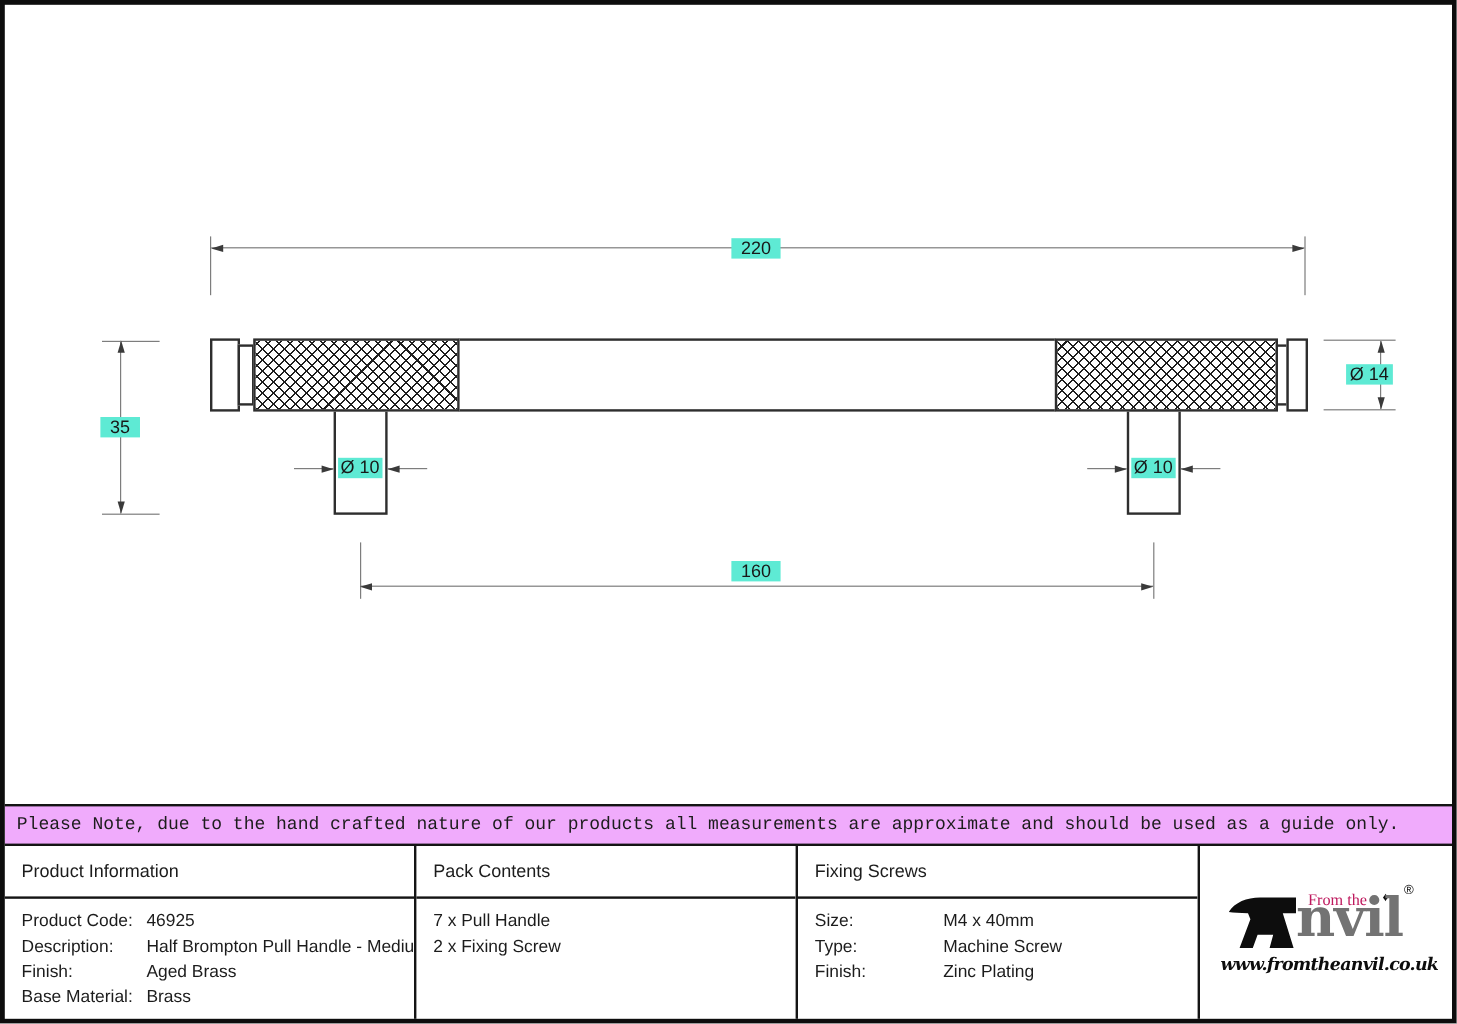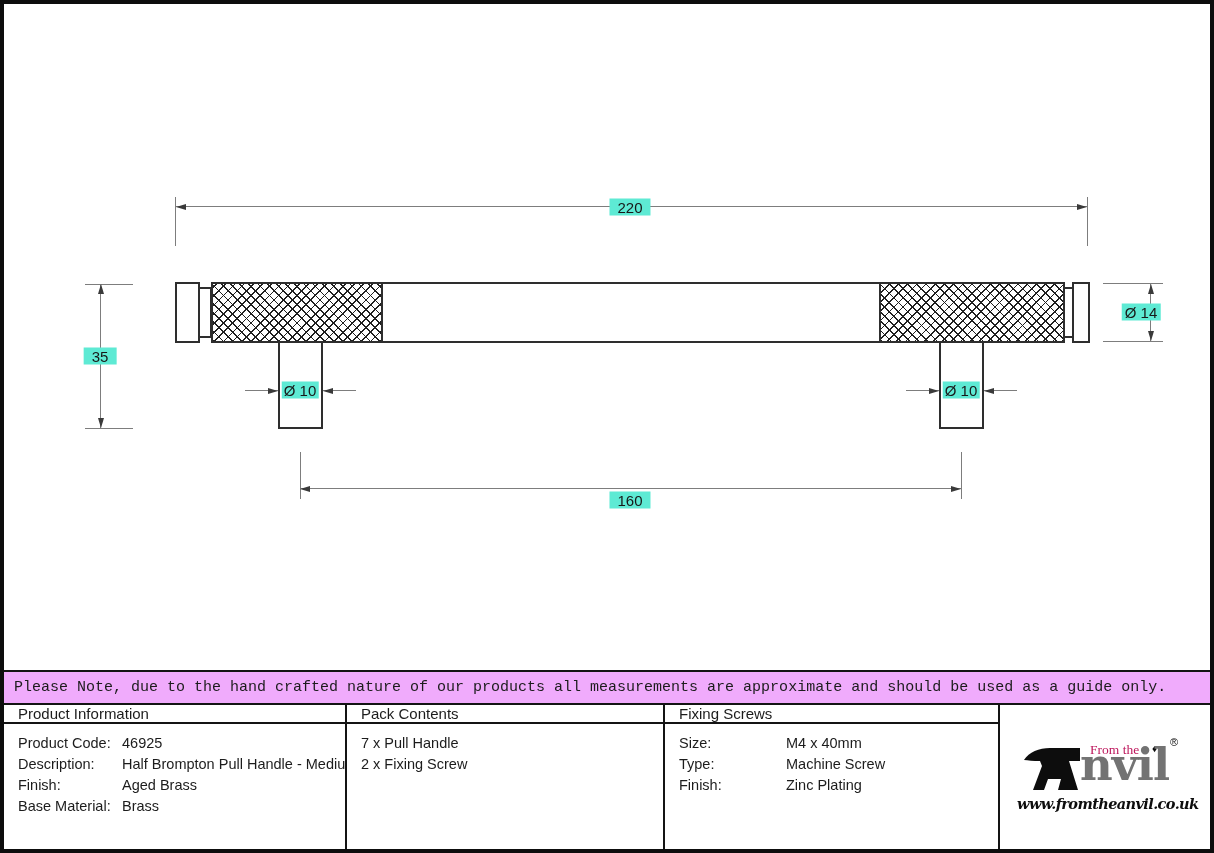--- a/index.html
+++ b/index.html
@@ -33,21 +33,21 @@
 
   
   .note-row {
     position:absolute; left:4px; right:4px; top:670px; height:35px; box-sizing:border-box;
     border-top:2px solid #141414; border-bottom:2px solid #141414;
     display:flex; align-items:center; padding-left:10px; font-size:15px; background:#f0abfc; z-index:10;font-family:Liberation Mono, monospace;
   }
   .tbl-col { position:absolute; top:705px; bottom:4px; box-sizing:border-box; background:#fff; z-index:10; }
   .col-divider { border-left:2px solid #141414; }
   .tbl-header {
-    height:19px; box-sizing:border-box; border-bottom:2px solid #141414;
+    height:44px; box-sizing:border-box; border-bottom:2px solid #141414;
     display:flex; align-items:center; padding-left:14px; font-size:15px;
   }
   .kv {
     display:grid; grid-template-columns:104px 1fr; row-gap:0;
     padding:9px 0 0 14px; font-size:14.5px; line-height:21px; white-space:nowrap;
   }
   .kv-wide { grid-template-columns:107px 1fr; }
   .plist { padding:9px 0 0 14px; font-size:14.5px; line-height:21px; white-space:nowrap; }
 
   
@@ -109,21 +109,21 @@
   <div class="vline" style="left:1150px;top:284px;height:57px"></div>
   <div class="arr arr-up" style="left:1150.5px;top:284px"></div>
   <div class="arr arr-down" style="left:1150.5px;top:341px"></div>
   <div class="dimlabel" style="left:1141px;top:312px;padding:0 3px">Ø 14</div>
 
   <div class="vline" style="left:300px;top:452px;height:47px"></div>
   <div class="vline" style="left:961px;top:452px;height:47px"></div>
   <div class="hline" style="left:300px;top:488px;width:661px"></div>
   <div class="arr arr-left" style="left:300px;top:488.5px"></div>
   <div class="arr arr-right" style="left:961px;top:488.5px"></div>
-  <div class="dimlabel" style="left:630px;top:500px">160</div>
+  <div class="dimlabel" style="left:630px;top:476px">160</div>
 
   <div class="note-row">
     <span>Please Note, due to the hand crafted nature of our products all measurements are approximate and should be used as a guide only.</span>
   </div>
 
   <div class="tbl-col" style="left:4px;width:341px">
     <div class="tbl-header">Product Information</div>
     <div class="kv">
       <span>Product Code:</span>
       <span>46925</span>

